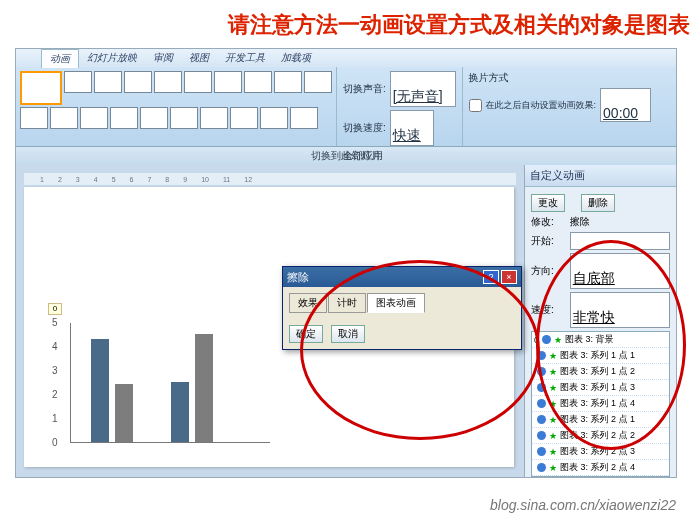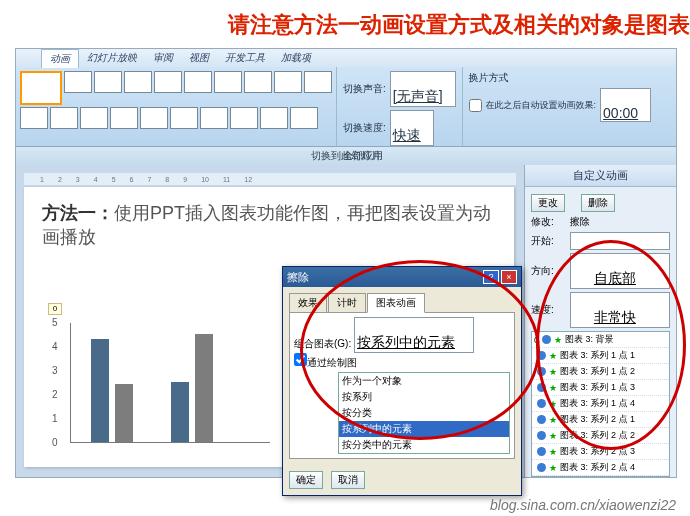--- a/index.html
+++ b/index.html
@@ -22,21 +22,21 @@
 .work { display:flex; height:312px; }
 .slide { width:508px; background:#c7d9eb; position:relative; padding:8px; }
 .ruler { height:12px; background:#e4eef7; font-size:7px; color:#678; display:flex; align-items:center; gap:14px; padding-left:16px; overflow:hidden; }
 .page { background:#fff; margin-top:2px; width:490px; height:280px; padding:14px 18px; position:relative; box-shadow:1px 1px 3px rgba(0,0,0,.2); }
 .h1 { font-size:18px; color:#555; }
 .h1 b { color:#333; }
 .chart { position:absolute; left:24px; bottom:18px; width:230px; height:140px; }
 .axis { position:absolute; left:22px; bottom:6px; width:200px; height:120px; border-left:1px solid #777; border-bottom:1px solid #777; }
 .bar { position:absolute; bottom:0; width:18px; }
 .ylab { position:absolute; left:4px; font-size:10px; color:#555; }
-.pane { width:152px; background:#e6eef7; border-left:1px solid #9ab; font-size:10px;text-align:center; }
+.pane { width:152px; background:#e6eef7; border-left:1px solid #9ab; font-size:10px; }
 .pt { background:linear-gradient(#e3eefb,#c9ddef); padding:3px 5px; font-size:11px; color:#235; border-bottom:1px solid #9bc; }
 .pc { padding:4px 6px; }
 .pc .row { display:flex; align-items:center; gap:16px; margin:3px 0; }
 .btn { background:linear-gradient(#fefefe,#dde6ef); border:1px solid #7a9; padding:1px 6px; font-size:10px; }
 .list { border:1px solid #8ab; background:#fff; max-height:150px; overflow:hidden; }
 .li { display:flex; align-items:center; gap:3px; padding:1px 2px; border-bottom:1px dotted #cde; font-size:9px; white-space:nowrap; }
 .li .ic { width:9px; height:9px; border-radius:50%; background:#3a7bd5; flex-shrink:0; }
 .li .st { color:#0a0; flex-shrink:0; }
 .dlg { position:absolute; left:282px; top:266px; width:240px; background:#ece9d8; border:1px solid #0a246a; box-shadow:2px 2px 6px rgba(0,0,0,.4); z-index:50; }
 .dlg .tb { height:20px; background:linear-gradient(#3b6ea5,#2a5a95); color:#fff; font-size:11px; display:flex; align-items:center; padding:0 4px; justify-content:space-between; }
@@ -127,21 +127,20 @@
           <span>5</span>
           <span>6</span>
           <span>7</span>
           <span>8</span>
           <span>9</span>
           <span>10</span>
           <span>11</span>
           <span>12</span>
         </div>
       <div class="page">
-        <div class="h1"><b>方法一：</b><span>使用PPT插入图表功能作图，再把图表设置为动画播放</span></div>
         <div class="chart">
           <div id="ylabs">
               <div class="ylab" style="bottom: 1px;">0</div>
               <div class="ylab" style="bottom: 25px;">1</div>
               <div class="ylab" style="bottom: 49px;">2</div>
               <div class="ylab" style="bottom: 73px;">3</div>
               <div class="ylab" style="bottom: 97px;">4</div>
               <div class="ylab" style="bottom: 121px;">5</div>
             </div>
           <div class="axis" id="bars">
@@ -245,31 +244,20 @@
         <span class="h">?</span>
         <span>×</span>
       </div>
   </div>
   <div class="bd">
     <div class="tabs2">
       <span>效果</span>
       <span>计时</span>
       <span class="a">图表动画</span>
     </div>
-    <div class="box">
-      <div class="row"><span>组合图表(G):</span> <span class="sel" style="display:inline-block;width:120px">按系列中的元素</span></div>
-      <div class="row"><input type="checkbox" checked="" style=""><span>通过绘制图</span></div>
-      <div class="dd" id="ddopts">
-          <div>作为一个对象</div>
-          <div>按系列</div>
-          <div>按分类</div>
-          <div class="s">按系列中的元素</div>
-          <div>按分类中的元素</div>
-        </div>
-    </div>
   </div>
   <div class="ft">
     <span class="btn">确定</span>
     <span class="btn">取消</span>
   </div>
 </div>
 
 <div class="circ" style="left:300px;top:260px;width:240px;height:180px"></div>
 <div class="circ" style="left:536px;top:240px;width:150px;height:210px"></div>
 

